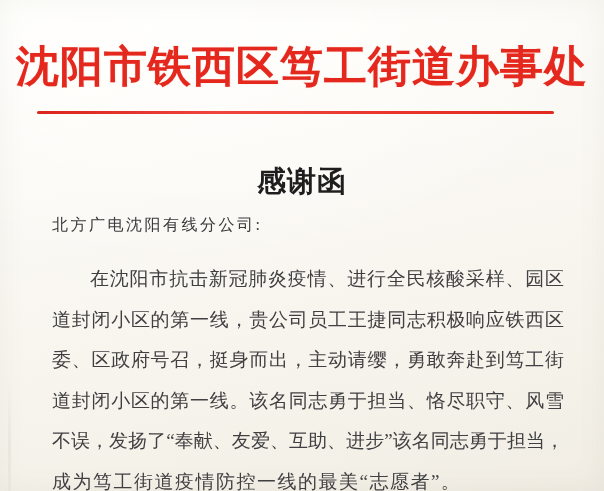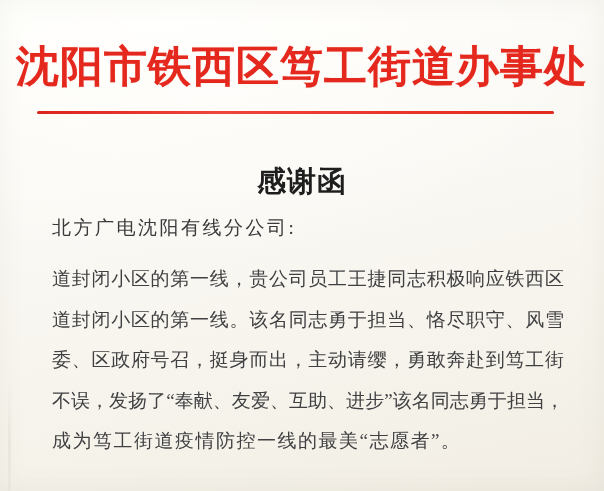--- a/index.html
+++ b/index.html
@@ -50,21 +50,21 @@
     text-align: center;
     font-weight: 700;
     font-size: 29px;
     letter-spacing: 1px;
     color: #1f1e1f;
   }
   .salutation {
     position: absolute;
     top: 215px;
     left: 52px;
-    font-size: 19px;
+    font-size: 16px;
     letter-spacing: 2.5px;
     color: #3a393b;
   }
   .body-text {
     position: absolute;
     top: 259px;
     left: 52px;
     width: 512px;
     font-size: 19px;
     color: #403f41;
@@ -100,22 +100,23 @@
 
   <div class="letterhead">沈阳市铁西区笃工街道办事处</div>
 
   <div class="divider"></div>
 
   <div class="doc-title">感谢函</div>
 
   <div class="salutation">北方广电沈阳有线分公司:</div>
 
   <div class="body-text">
+    <div class="body-line first">在沈阳市抗击新冠肺炎疫情、进行全民核酸采样、园区</div>
     <div class="body-line">道封闭小区的第一线，贵公司员工王捷同志积极响应铁西区</div>
+    <div class="body-line">委、区政府号召，挺身而出，主动请缨，勇敢奔赴到笃工街</div>
     <div class="body-line">道封闭小区的第一线。该名同志勇于担当、恪尽职守、风雪</div>
-    <div class="body-line">委、区政府号召，挺身而出，主动请缨，勇敢奔赴到笃工街</div>
     <div class="body-line">不误，发扬了“奉献、友爱、互助、进步”该名同志勇于担当，</div>
     <div class="body-line last">成为笃工街道疫情防控一线的最美“志愿者”。</div>
   </div>
 
   <div class="fold"></div>
 
 </div>
 
 </body></html>

